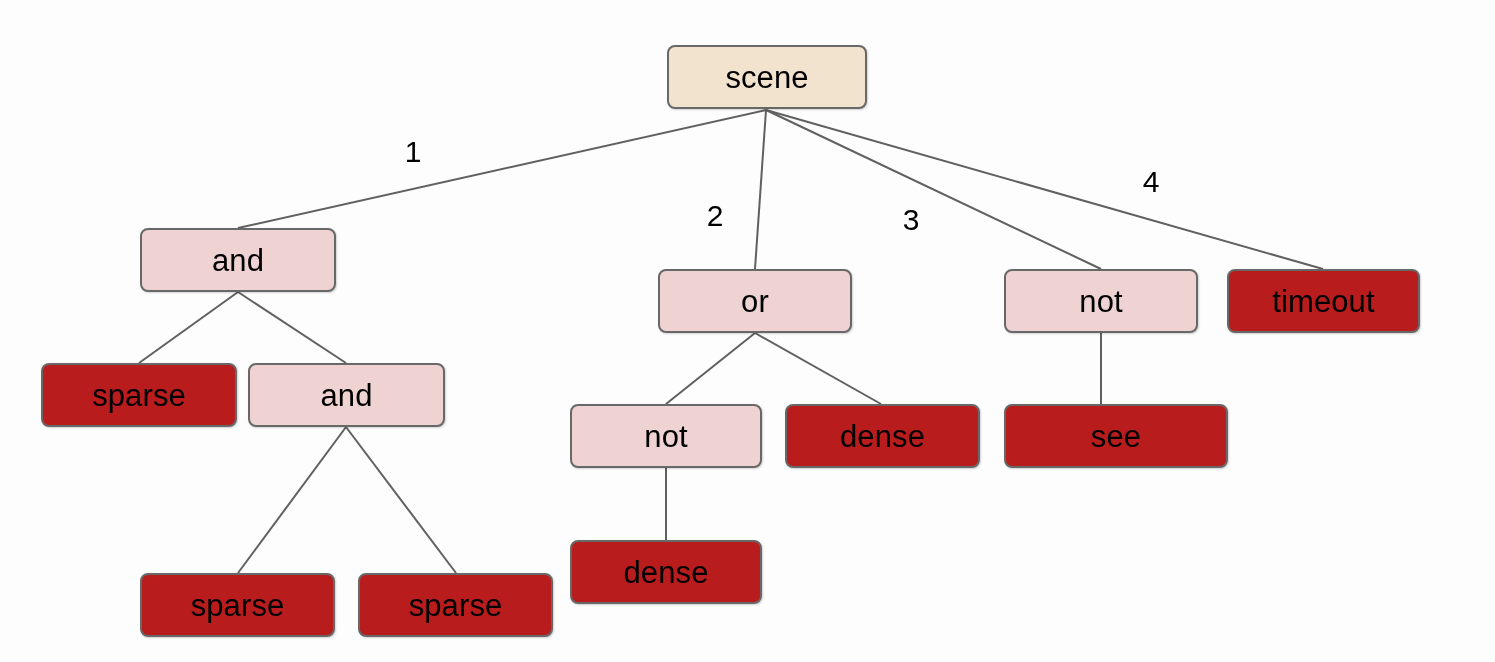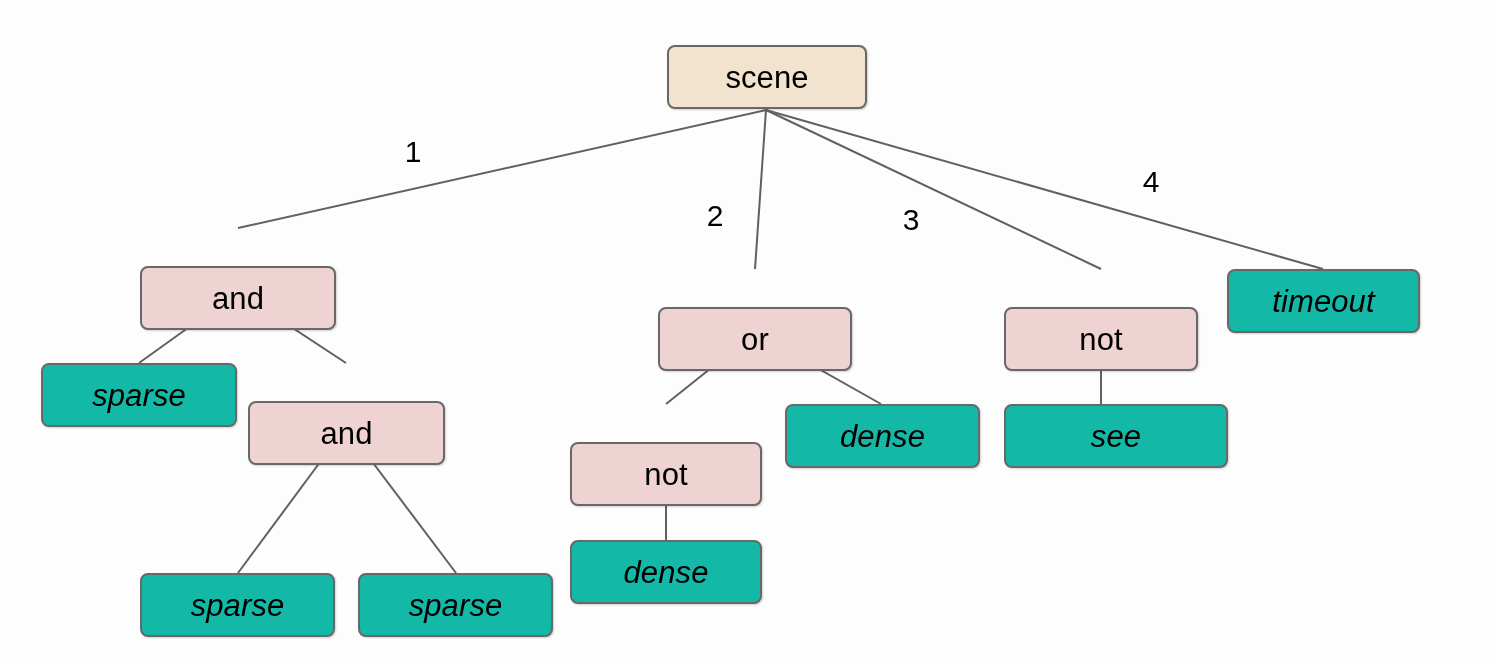--- a/index.html
+++ b/index.html
@@ -37,22 +37,22 @@
     line-height: 1;
     letter-spacing: 0.1px;
     white-space: nowrap;
     box-shadow: 1px 1px 2px rgba(0,0,0,0.18);
   }
   .node-label {
     display: block;
     pointer-events: none;
   }
   .fill-root   { background: #f2e3ce; }
-  .fill-op     { background: #eed3d2; margin-top: 38px; }
-  .fill-leaf   { background: #14b8a6; font-style: italic; }
+  .fill-op     { background: #eed3d2; }
+  .fill-leaf   { background: #b91c1c; }
   .edge-label {
     position: absolute;
     font-size: 30px;
     color: #000000;
     line-height: 1;
     white-space: nowrap;
     transform: translate(-50%, -50%);
   }
 </style>
 </head>

